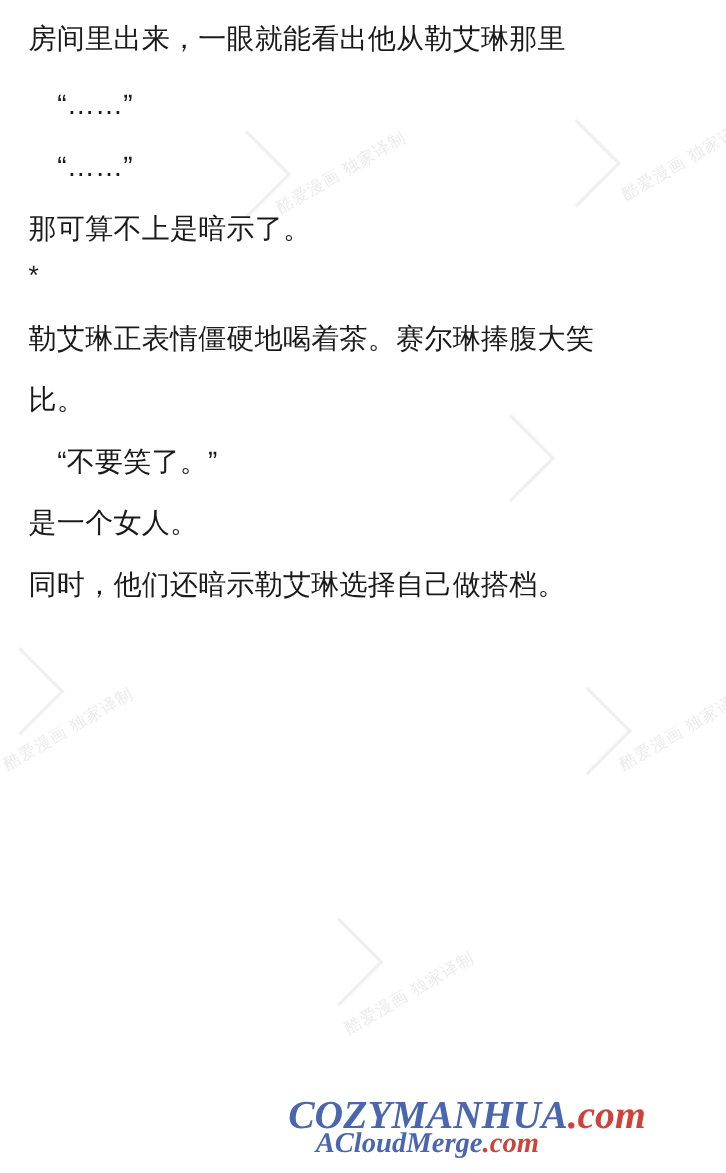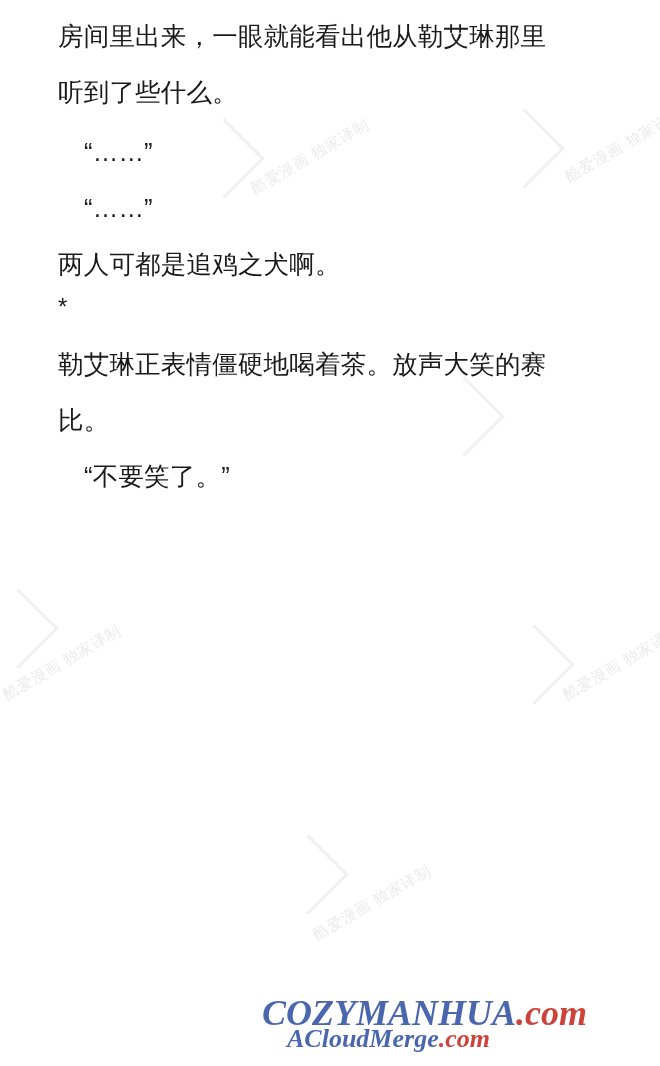--- a/index.html
+++ b/index.html
@@ -46,21 +46,21 @@
     height: 54px;
     border-top: 3px solid #f0f0f0;
     border-right: 3px solid #f0f0f0;
     transform: rotate(45deg);
   }
 
   
   .content {
     position: relative;
     z-index: 3;
-    padding: 0 58px;
+    padding: 0 26px;
     box-sizing: border-box;
     width: 660px;
   }
   .para {
     color: #1a1a1a;
     font-size: 25.5px;
     line-height: 56px;
     letter-spacing: 0.2px;
     margin: 0;
     text-align: justify;
@@ -121,30 +121,31 @@
     <div class="wm-text" style="left:248px; top:182px;">酷爱漫画 独家译制</div>
     <div class="wm-text" style="left:562px; top:170px;">酷爱漫画 独家译制</div>
     <div class="wm-text" style="left:0px; top:688px;">酷爱漫画 独家译制</div>
     <div class="wm-text" style="left:310px; top:928px;">酷爱漫画 独家译制</div>
     <div class="wm-text" style="left:560px; top:688px;">酷爱漫画 独家译制</div>
   </div>
 
   <div class="content">
     <div style="height:8px"></div>
     <p class="para">房间里出来，一眼就能看出他从勒艾琳那里</p>
-    <p class="para">听到了些什么。</p>
     <div class="gap-s"></div>
     <p class="para indent">“……”</p>
     <p class="para indent">“……”</p>
-    <p class="para">两人可都是追鸡之犬啊。</p>
+    <p class="para">那可算不上是暗示了。</p>
     <p class="star">*</p>
     <div class="gap-m"></div>
-    <p class="para">勒艾琳正表情僵硬地喝着茶。放声大笑的赛</p>
+    <p class="para">勒艾琳正表情僵硬地喝着茶。赛尔琳捧腹大笑</p>
     <p class="para">比。</p>
     <p class="para indent">“不要笑了。”</p>
+    <p class="para">是一个女人。</p>
+    <p class="para">同时，他们还暗示勒艾琳选择自己做搭档。</p>
   </div>
 
   <div class="site-wm" id="site-wm-1">
     <span>COZYMANHUA</span><span class="red">.com</span>
   </div>
   <div class="site-wm" id="site-wm-2">
     <span>ACloudMerge</span><span class="red">.com</span>
   </div>
 
 </div>

